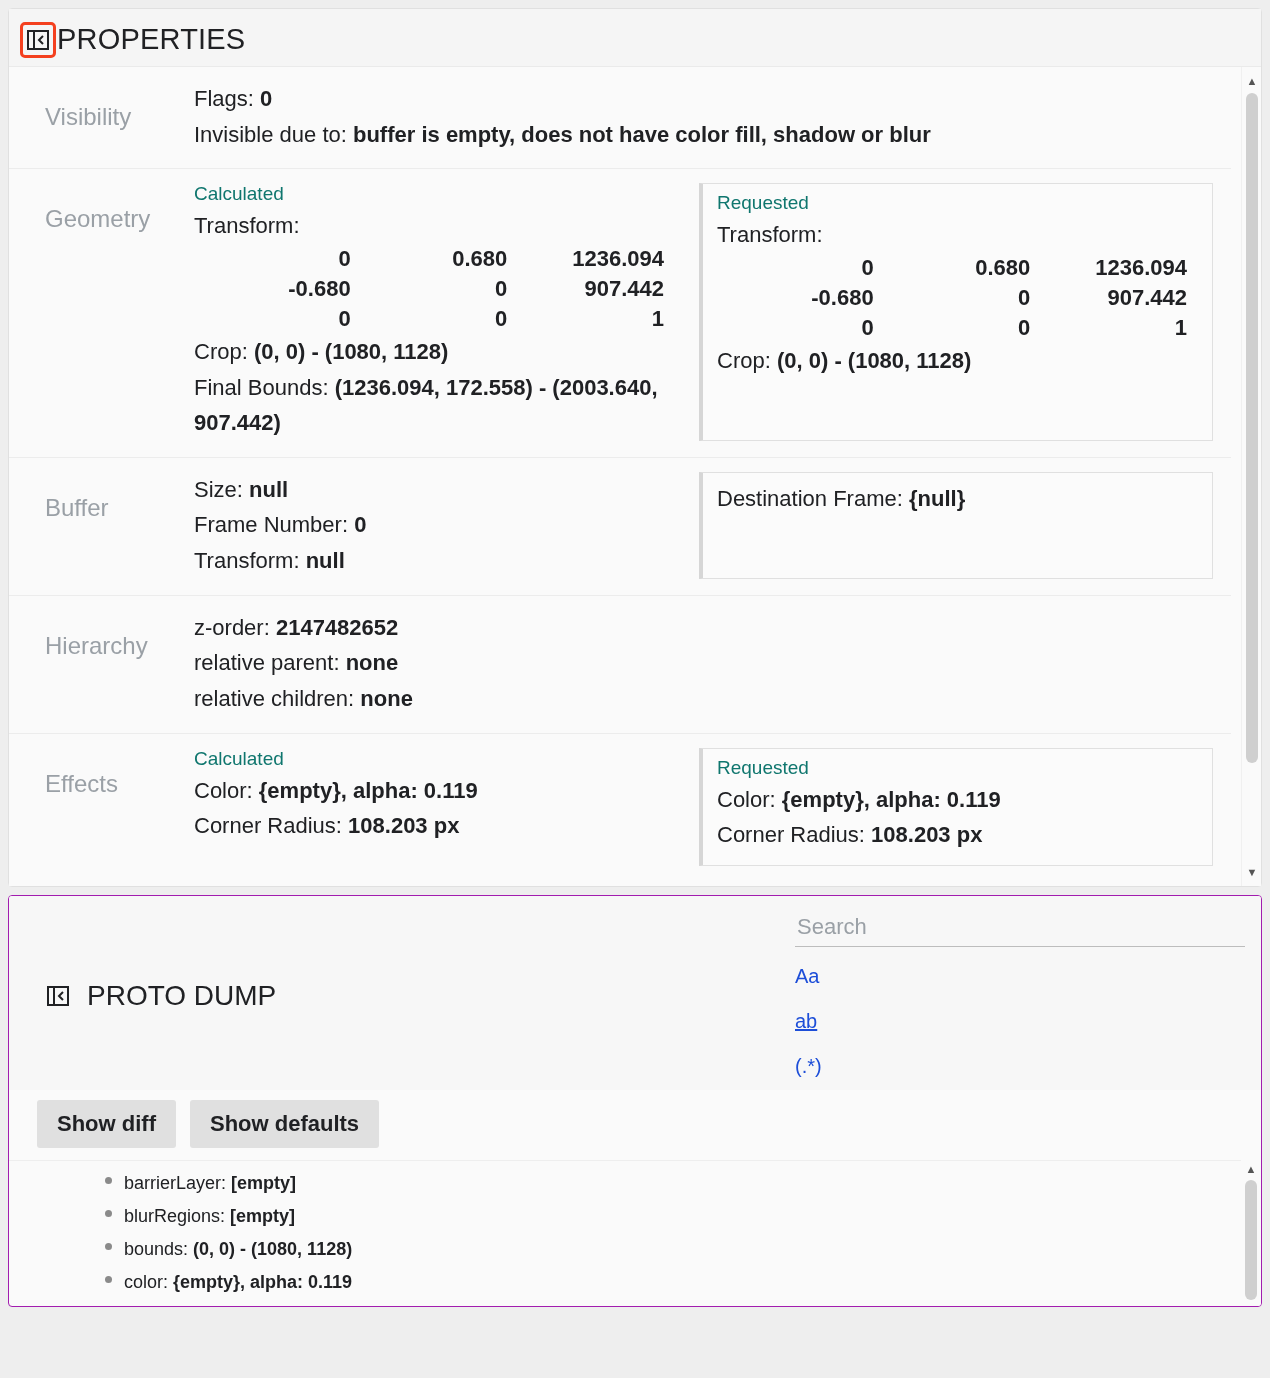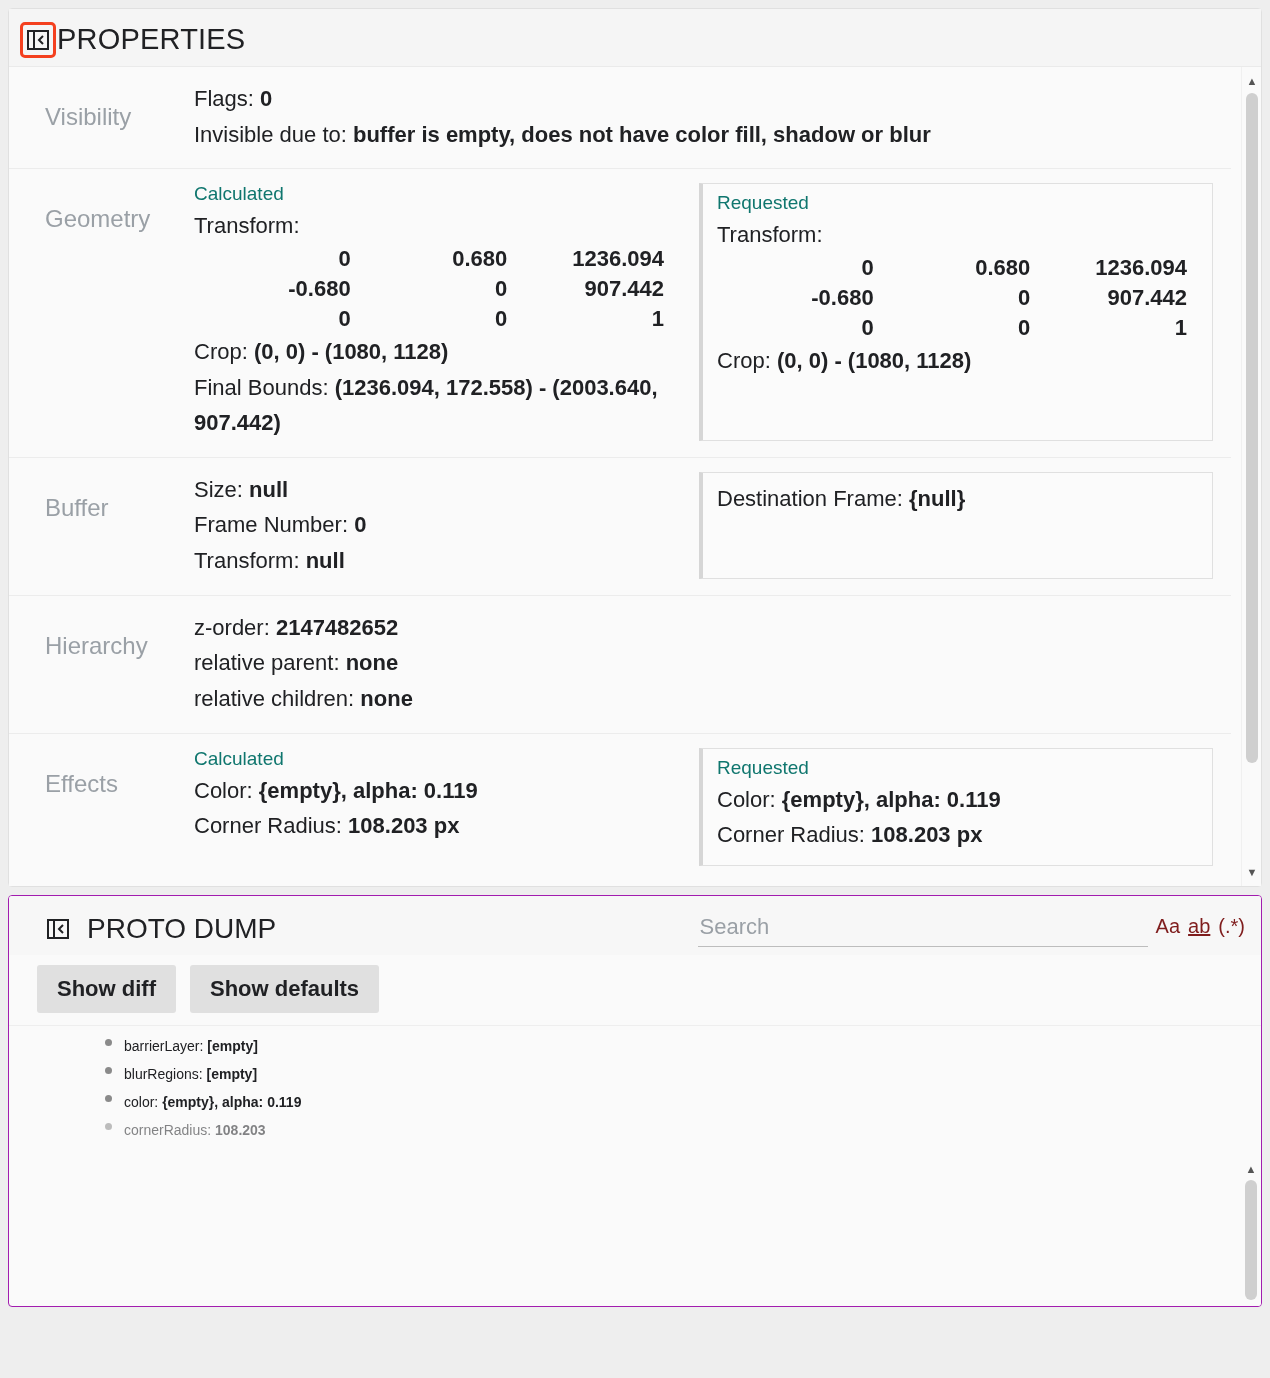--- a/index.html
+++ b/index.html
@@ -154,38 +154,39 @@
     background: #f7f7f7;
   }
   .proto-title-wrap { display: flex; align-items: center; gap: 14px; }
   .proto-title {
     font-size: 28px;
     color: #202124;
   }
   .search-wrap {
     margin-left: auto;
     display: flex;
-    align-items: center;
-    gap: 8px;
+    align-items: flex-start;
+    gap: 18px;
+    flex-direction: column;
   }
   .search-input {
     width: 450px;
     border: none;
     border-bottom: 1px solid #bdbdbd;
     background: transparent;
     font-size: 22px;
     font-family: "Liberation Sans", sans-serif;
     color: #202124;
     padding: 4px 2px 6px 2px;
     outline: none;
   }
   .search-input::placeholder { color: #9aa0a6; }
   .search-opt {
     font-size: 20px;
-    color: #7f1d1d;
+    color: #1d4ed8;
     padding-bottom: 4px;
     white-space: nowrap;
   }
   .search-opt.underline { text-decoration: underline; }
 
   .btn-row {
     display: flex;
     gap: 14px;
     padding: 10px 0 12px 28px;
     background: #fafafa;
@@ -229,21 +230,21 @@
     gap: 12px;
     padding: 6px 0 6px 78px;
   }
   .bullet {
     width: 7px; height: 7px;
     border-radius: 50%;
     background: #8a8a8a;
     flex: 0 0 auto;
     transform: translateY(-5px);
   }
-  .tree-text { font-size: 14px; }
+  .tree-text { font-size: 18px; }
   .tree-text .key { font-weight: 400; }
   .tree-text .val { font-weight: bold; }
   .tree-clipped { opacity: 0.55; }
 
   .proto-vscroll {
     position: absolute;
     right: 0;
     top: 262px;
     bottom: 0;
     width: 20px;
@@ -475,20 +476,26 @@
       </span>
     </div>
 
     <div class="tree-item">
       <span class="bullet"></span>
       <span class="tree-text">
         <span class="key">blurRegions: </span><span class="val">[empty]</span>
       </span>
     </div>
 
+    <div class="tree-item">
+      <span class="bullet"></span>
+      <span class="tree-text">
+        <span class="key">bounds: </span><span class="val">(0, 0) - (1080, 1128)</span>
+      </span>
+    </div>
 
     <div class="tree-item">
       <span class="bullet"></span>
       <span class="tree-text">
         <span class="key">color: </span><span class="val">{empty}, alpha: 0.119</span>
       </span>
     </div>
 
     <div class="tree-item tree-clipped">
       <span class="bullet"></span>

